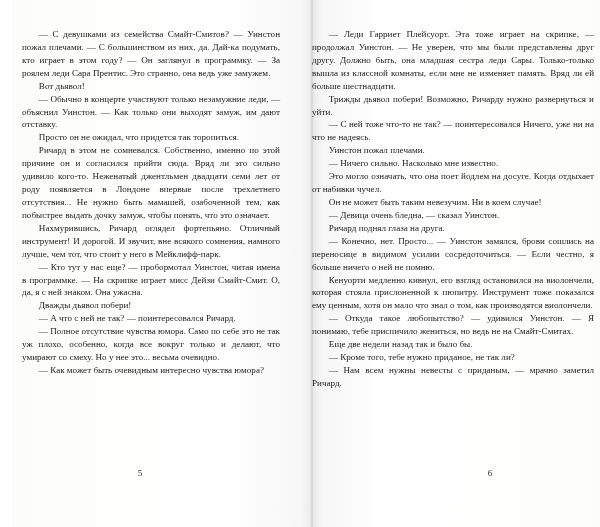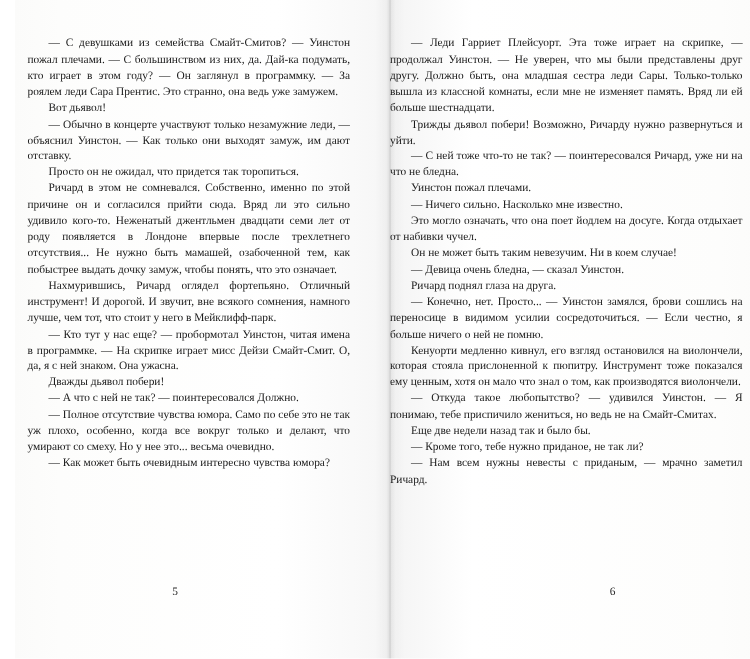--- a/index.html
+++ b/index.html
@@ -79,31 +79,31 @@
 
   <div class="column left">
     <p>— С девушками из семейства Смайт-Смитов? — Уинстон пожал плечами. — С большинством из них, да. Дай-ка подумать, кто играет в этом году? — Он заглянул в программку. — За роялем леди Сара Прентис. Это странно, она ведь уже замужем.</p>
     <p>Вот дьявол!</p>
     <p>— Обычно в концерте участвуют только незамужние леди, — объяснил Уинстон. — Как только они выходят замуж, им дают отставку.</p>
     <p>Просто он не ожидал, что придется так торопиться.</p>
     <p>Ричард в этом не сомневался. Собственно, именно по этой причине он и согласился прийти сюда. Вряд ли это сильно удивило кого-то. Неженатый джентльмен двадцати семи лет от роду появляется в Лондоне впервые после трехлетнего отсутствия... Не нужно быть мамашей, озабоченной тем, как побыстрее выдать дочку замуж, чтобы понять, что это означает.</p>
     <p>Нахмурившись, Ричард оглядел фортепьяно. Отличный инструмент! И дорогой. И звучит, вне всякого сомнения, намного лучше, чем тот, что стоит у него в Мейклифф-парк.</p>
     <p>— Кто тут у нас еще? — пробормотал Уинстон, читая имена в программке. — На скрипке играет мисс Дейзи Смайт-Смит. О, да, я с ней знаком. Она ужасна.</p>
     <p>Дважды дьявол побери!</p>
-    <p>— А что с ней не так? — поинтересовался Должно.</p>
+    <p>— А что с ней не так? — поинтересовался Ричард.</p>
     <p>— Полное отсутствие чувства юмора. Само по себе это не так уж плохо, особенно, когда все вокруг только и делают, что умирают со смеху. Но у нее это... весьма очевидно.</p>
     <p>— Как может быть очевидным интересно чувства юмора?</p>
   </div>
 
   <div class="folio left">5</div>
 
   <div class="column right">
     <p>— Леди Гарриет Плейсуорт. Эта тоже играет на скрипке, — продолжал Уинстон. — Не уверен, что мы были представлены друг другу. Должно быть, она младшая сестра леди Сары. Только-только вышла из классной комнаты, если мне не изменяет память. Вряд ли ей больше шестнадцати.</p>
     <p>Трижды дьявол побери! Возможно, Ричарду нужно развернуться и уйти.</p>
-    <p>— С ней тоже что-то не так? — поинтересовался Ричард, уже ни на что не бледна.</p>
+    <p>— С ней тоже что-то не так? — поинтересовался Ничего, уже ни на что не надеясь.</p>
     <p>Уинстон пожал плечами.</p>
     <p>— Ничего сильно. Насколько мне известно.</p>
     <p>Это могло означать, что она поет йодлем на досуге. Когда отдыхает от набивки чучел.</p>
     <p>Он не может быть таким невезучим. Ни в коем случае!</p>
     <p>— Девица очень бледна, — сказал Уинстон.</p>
     <p>Ричард поднял глаза на друга.</p>
     <p>— Конечно, нет. Просто... — Уинстон замялся, брови сошлись на переносице в видимом усилии сосредоточиться. — Если честно, я больше ничего о ней не помню.</p>
     <p>Кенуорти медленно кивнул, его взгляд остановился на виолончели, которая стояла прислоненной к пюпитру. Инструмент тоже показался ему ценным, хотя он мало что знал о том, как производятся виолончели.</p>
     <p>— Откуда такое любопытство? — удивился Уинстон. — Я понимаю, тебе приспичило жениться, но ведь не на Смайт-Смитах.</p>
     <p>Еще две недели назад так и было бы.</p>

